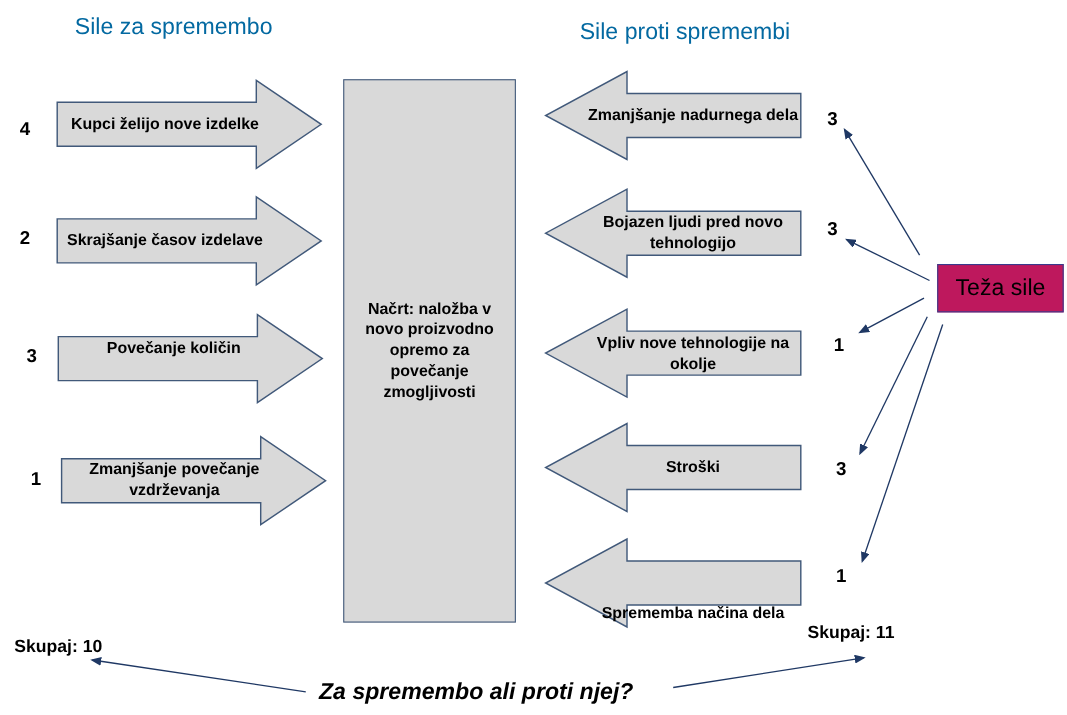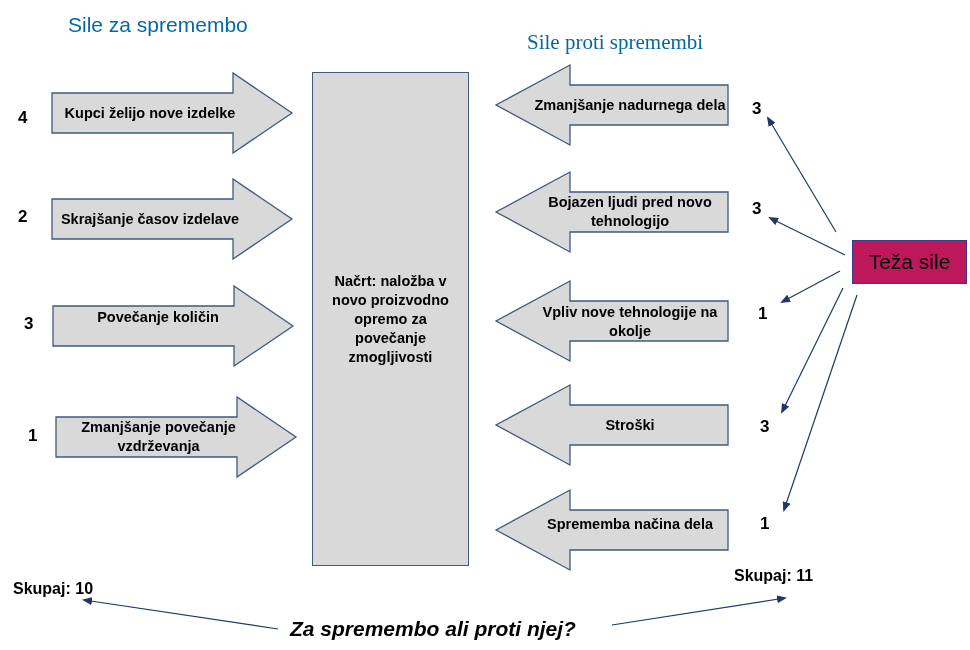--- a/index.html
+++ b/index.html
@@ -12,21 +12,21 @@
   .center-box { position:absolute; left:312px; top:72px; width:157px; height:494px; background:#d9d9d9; border:1.3px solid #41597a; box-sizing:border-box; display:flex; align-items:center; justify-content:center; text-align:center; font-weight:bold; font-size:14.5px; line-height:19px; padding:0 7px; }
   .weight-box { position:absolute; left:852px; top:240px; width:115px; height:44px; border:1.5px solid #3a3a8c; box-sizing:border-box; background:#be185d; display:flex; align-items:center; justify-content:center; font-size:21px; }
   .total { position:absolute; font-weight:bold; font-size:16px; }
   .question { position:absolute; left:290px; top:617px; font-weight:bold; font-style:italic; font-size:21px; }
   svg.lines { position:absolute; left:0; top:0; }
 </style>
 </head>
 <body>
 
 <div class="abs heading" style="left:68px; top:13px;">Sile za spremembo</div>
-<div class="abs heading" style="left:527px; top:30px;font-family:Liberation Serif, serif;">Sile proti spremembi</div>
+<div class="abs heading" style="left:527px; top:17px;">Sile proti spremembi</div>
 
 <svg class="lines" width="970" height="650">
   <defs>
     <marker id="ah" markerWidth="10" markerHeight="8" refX="8" refY="4" orient="auto" markerUnits="userSpaceOnUse">
       <path d="M0,0 L10,4 L0,8 Z" fill="#1f3864"></path>
     </marker>
   </defs>
   <line x1="836" y1="232" x2="768" y2="118" stroke="#1f3864" stroke-width="1.2" marker-end="url(#ah)"></line>
   <line x1="845" y1="255" x2="770" y2="218" stroke="#1f3864" stroke-width="1.2" marker-end="url(#ah)"></line>
   <line x1="840" y1="271" x2="782" y2="302" stroke="#1f3864" stroke-width="1.2" marker-end="url(#ah)"></line>
@@ -101,21 +101,21 @@
     <polygon points="233,21 75,21 75,1 1,41 75,81 75,61 233,61" fill="#d9d9d9" stroke="#41597a" stroke-width="1.3"></polygon>
   </svg>
   <div class="arrow-label" style="left:530px; top:405px; width:200px; height:40px;">Stroški</div>
   <div class="abs weight" style="left:760px; top:417px;">3</div>
 </div>
 
 <div>
   <svg class="arrow" style="left:495px; top:489px;" width="235" height="82">
     <polygon points="233,21 75,21 75,1 1,41 75,81 75,61 233,61" fill="#d9d9d9" stroke="#41597a" stroke-width="1.3"></polygon>
   </svg>
-  <div class="arrow-label" style="left:540px; top:500px; width:180px; height:48px;">Sprememba načina dela</div>
+  <div class="arrow-label" style="left:540px; top:534px; width:180px; height:48px;">Sprememba načina dela</div>
   <div class="abs weight" style="left:760px; top:514px;">1</div>
 </div>
 
 <div class="weight-box">
   <span>Teža sile</span>
 </div>
 
 <div class="total" style="left:13px; top:580px;">Skupaj: 10</div>
 <div class="total" style="left:734px; top:567px;">Skupaj: 11</div>
 

